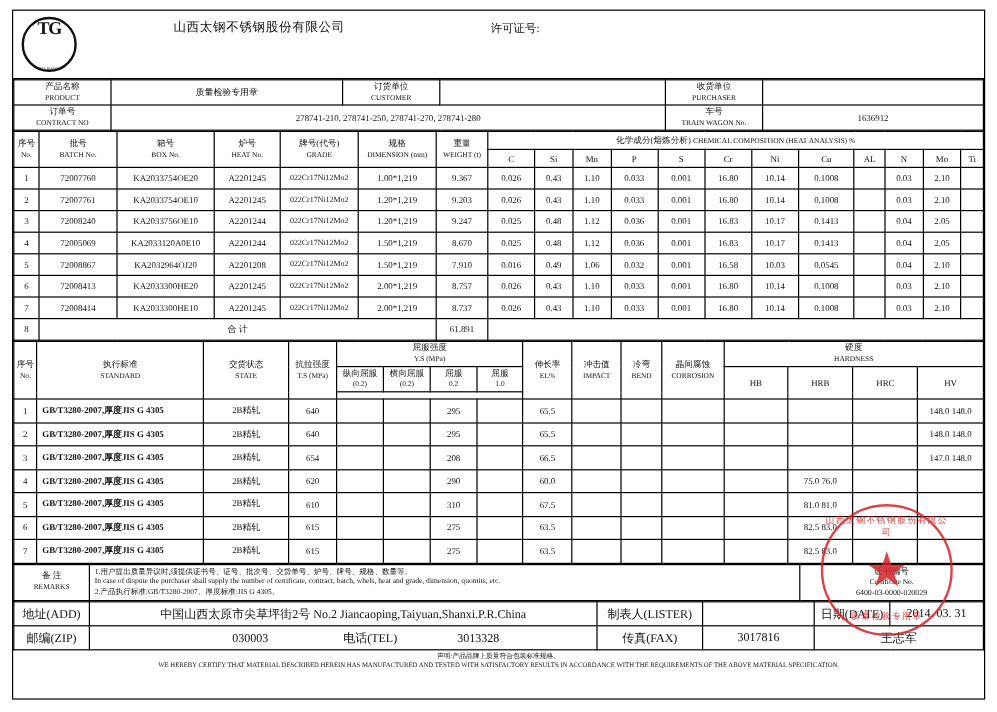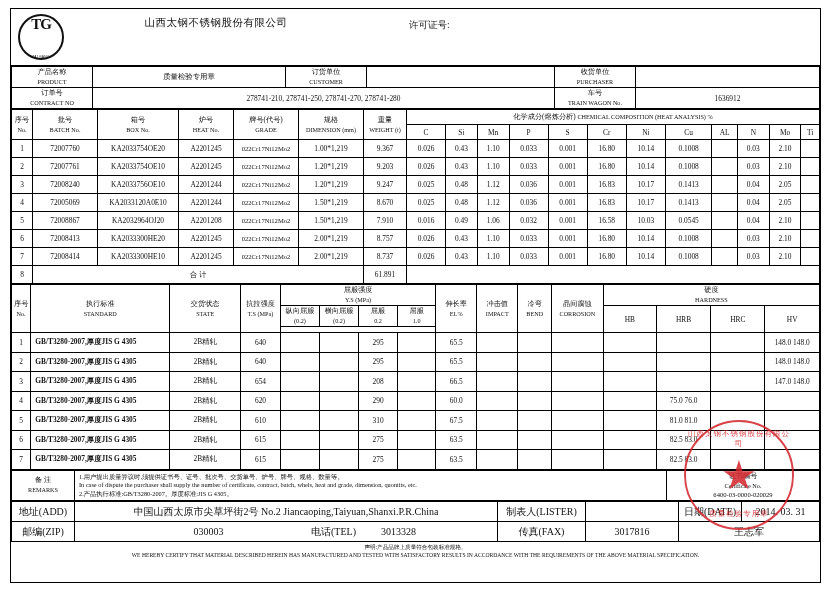--- a/index.html
+++ b/index.html
@@ -527,21 +527,21 @@
       <td style="width:420px">中国山西太原市尖草坪街2号   No.2 Jiancaoping,Taiyuan,Shanxi.P.R.China</td>
       <td style="width:85px">制表人(LISTER)</td>
       <td style="width:90px"></td>
       <td style="width:60px">日期(DATE)</td>
       <td>2014. 03. 31</td>
     </tr>
     <tr>
       <td>邮编(ZIP)</td>
       <td>
         <span style="display:inline-block;width:150px;text-align:center">030003</span>
-        <span style="display:inline-block;width:70px;text-align:right">电话(TEL)</span>
+        <span style="display:inline-block;width:70px;text-align:left">电话(TEL)</span>
         <span style="display:inline-block;width:80px;">3013328</span>
       </td>
       <td>传真(FAX)</td>
       <td>3017816</td>
       <td colspan="2">王志军</td>
     </tr>
   </tbody>
       </table>
 
   <div class="footer">

